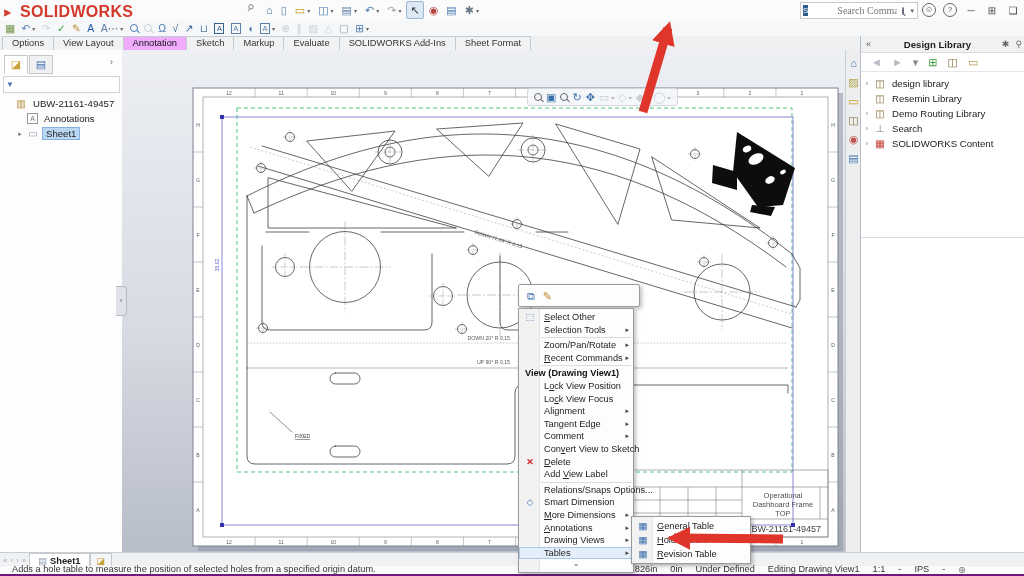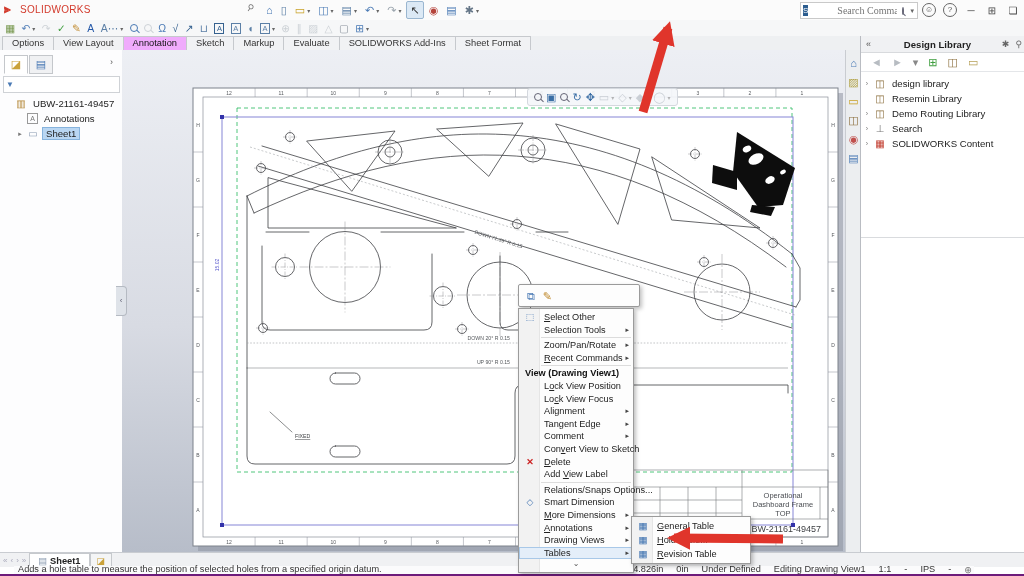--- a/index.html
+++ b/index.html
@@ -4,21 +4,21 @@
 <style>
   html,body{margin:0;padding:0;background:#444;}
   #app{position:relative;width:1024px;height:576px;background:#fff;overflow:hidden;
        font-family:"Liberation Sans",sans-serif;font-size:10px;color:#222;
        -webkit-font-smoothing:antialiased;}
   .abs{position:absolute;}
   
   #titlebar{left:0;top:0;width:1024px;height:20px;background:#fbfbfb;border-bottom:1px solid #e3e3e3;}
   #logo{left:4px;top:3px;display:flex;align-items:center;gap:3px;}
   #logo-glyph{width:13px;height:13px;color:#d33a2c;font-weight:bold;font-size:12px;line-height:13px;}
-  #logo-text{color:#d33a2c;font-weight:normal;font-size:10px;letter-spacing:.3px;}
+  #logo-text{color:#d33a2c;font-weight:bold;font-size:16px;letter-spacing:.3px;}
   #menu-row{left:72px;top:0;height:20px;display:flex;align-items:center;}
   .menu-item{padding:0 8px;font-size:9.8px;color:#333;height:20px;line-height:20px;}
   #pin{left:246px;top:4px;width:12px;height:12px;color:#777;font-size:9px;transform:rotate(35deg);}
   #quick-icons{left:262px;top:1px;display:flex;align-items:center;height:18px;}
   .qi{display:flex;align-items:center;height:16px;padding:0 3px;margin:0 1px;border-radius:2px;}
   .qi.active{border:1px solid #9ab6d0;background:#dce9f5;}
   .gi{font-size:11px;line-height:14px;}
   .caret{font-size:6px;color:#666;margin-left:2px;}
   #doc-title{left:412px;top:0;width:360px;text-align:center;height:20px;line-height:20px;
              font-size:9.8px;color:#333;}
@@ -111,21 +111,21 @@
   .sub-item .cm-ic{position:absolute;left:3px;top:0;width:16px;text-align:center;font-size:9.5px;color:#3a6fae;}
   u{text-decoration:underline;}
   
   #sheetbar{left:0;top:552px;width:1024px;height:14px;background:#f0f1f3;border-top:1px solid #c9ccd1;
             display:flex;align-items:flex-end;}
   #sheet-nav{display:flex;align-items:center;height:13px;padding:0 3px;color:#aab;font-size:8px;gap:3px;}
   .sheet-tab{display:flex;align-items:center;gap:3px;height:13px;padding:0 8px;background:#fff;
              border:1px solid #c6c9cd;border-bottom:none;font-size:9.3px;font-weight:bold;}
   .sheet-tab2{height:13px;padding:0 6px;border:1px solid #c6c9cd;border-bottom:none;background:#f4f5f6;
               font-size:9px;display:flex;align-items:center;}
-  #statusbar{left:14px;top:566px;width:960px;height:8px;background:#fbfbfc;}
+  #statusbar{left:8px;top:566px;width:960px;height:8px;background:#fbfbfc;}
   #status-hint{left:4px;top:-2px;font-size:9.2px;color:#333;white-space:nowrap;}
   #status-right{right:2px;top:-2px;display:flex;gap:13px;font-size:9.2px;color:#333;}
   #bottombar{left:0;top:574px;width:1024px;height:2px;background:#6d1b7b;}
   
   #arrows{left:0;top:0;width:1024px;height:576px;pointer-events:none;z-index:60;}
   .z40{z-index:40;} .z41{z-index:41;}
   svg text{font-family:"Liberation Sans",sans-serif;}
 </style>
 </head>
 <body>

